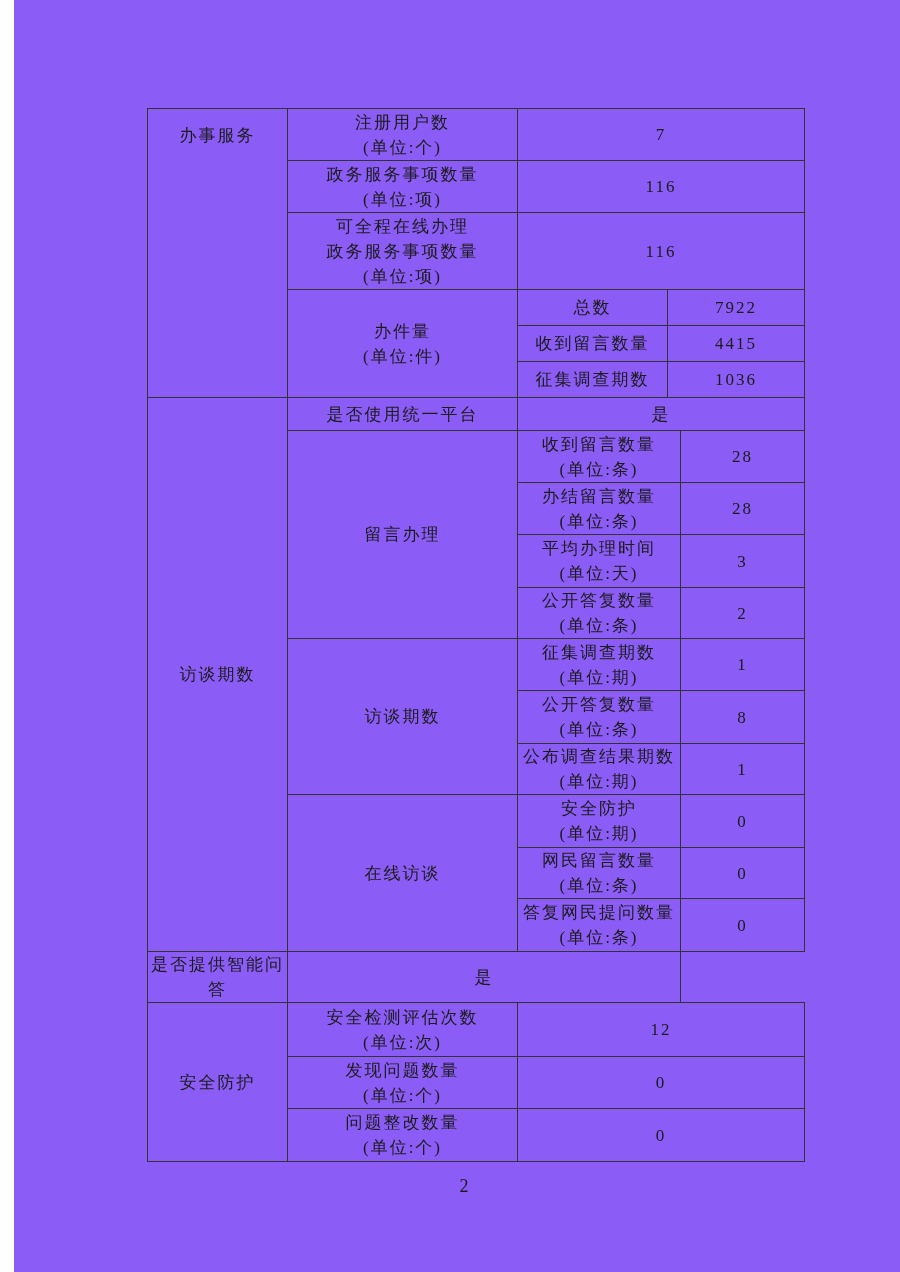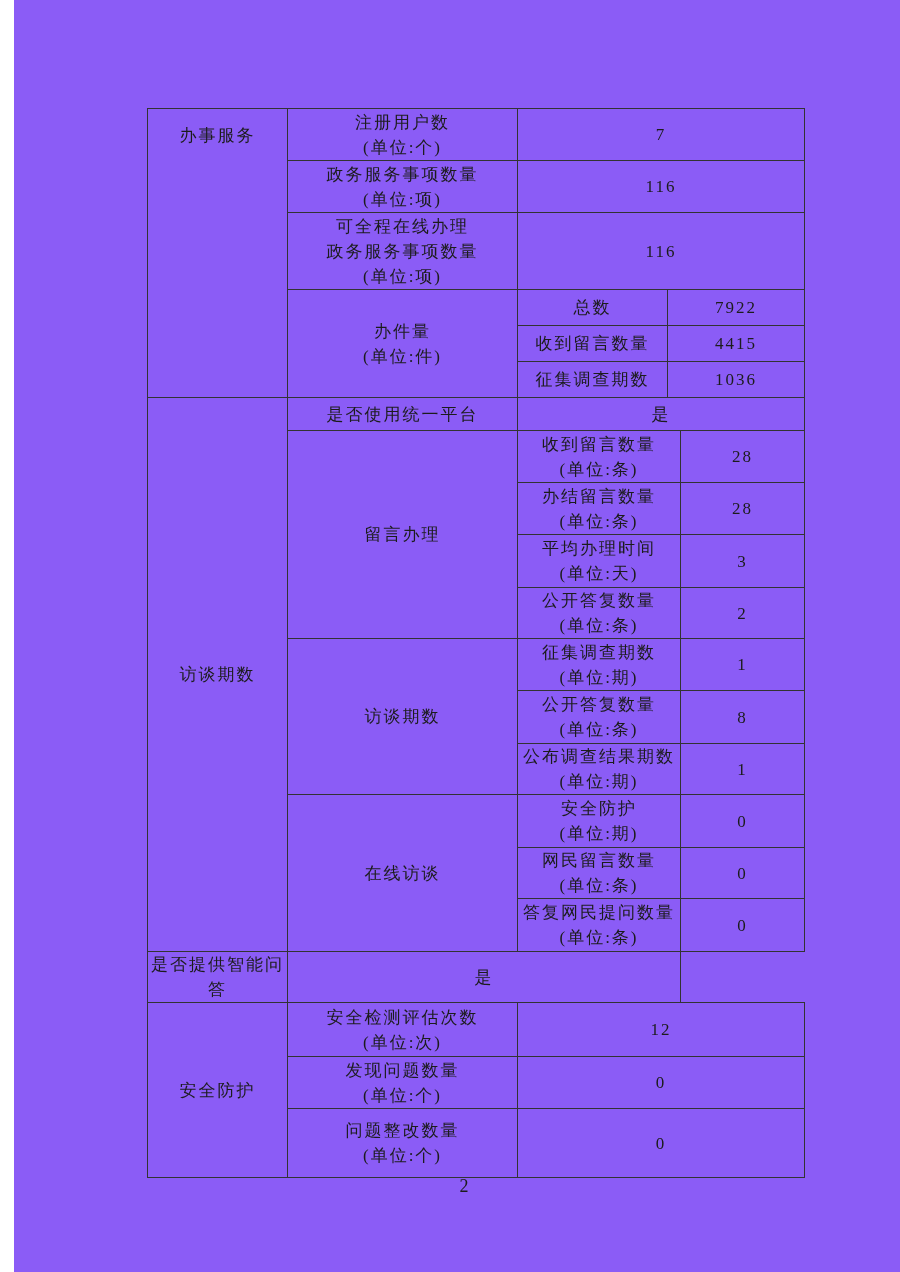--- a/index.html
+++ b/index.html
@@ -217,21 +217,21 @@
         </td>
         <td class="value" colspan="3">12</td>
       </tr>
       <tr style="height:52px">
         <td>
           <span class="ln">发现问题数量</span>
           <span class="ln">(单位:个)</span>
         </td>
         <td class="value" colspan="3">0</td>
       </tr>
-      <tr style="height:69px">
+      <tr style="height:53px">
         <td>
           <span class="ln">问题整改数量</span>
           <span class="ln">(单位:个)</span>
         </td>
         <td class="value" colspan="3">0</td>
       </tr>
 
     </tbody>
   </table>
 

